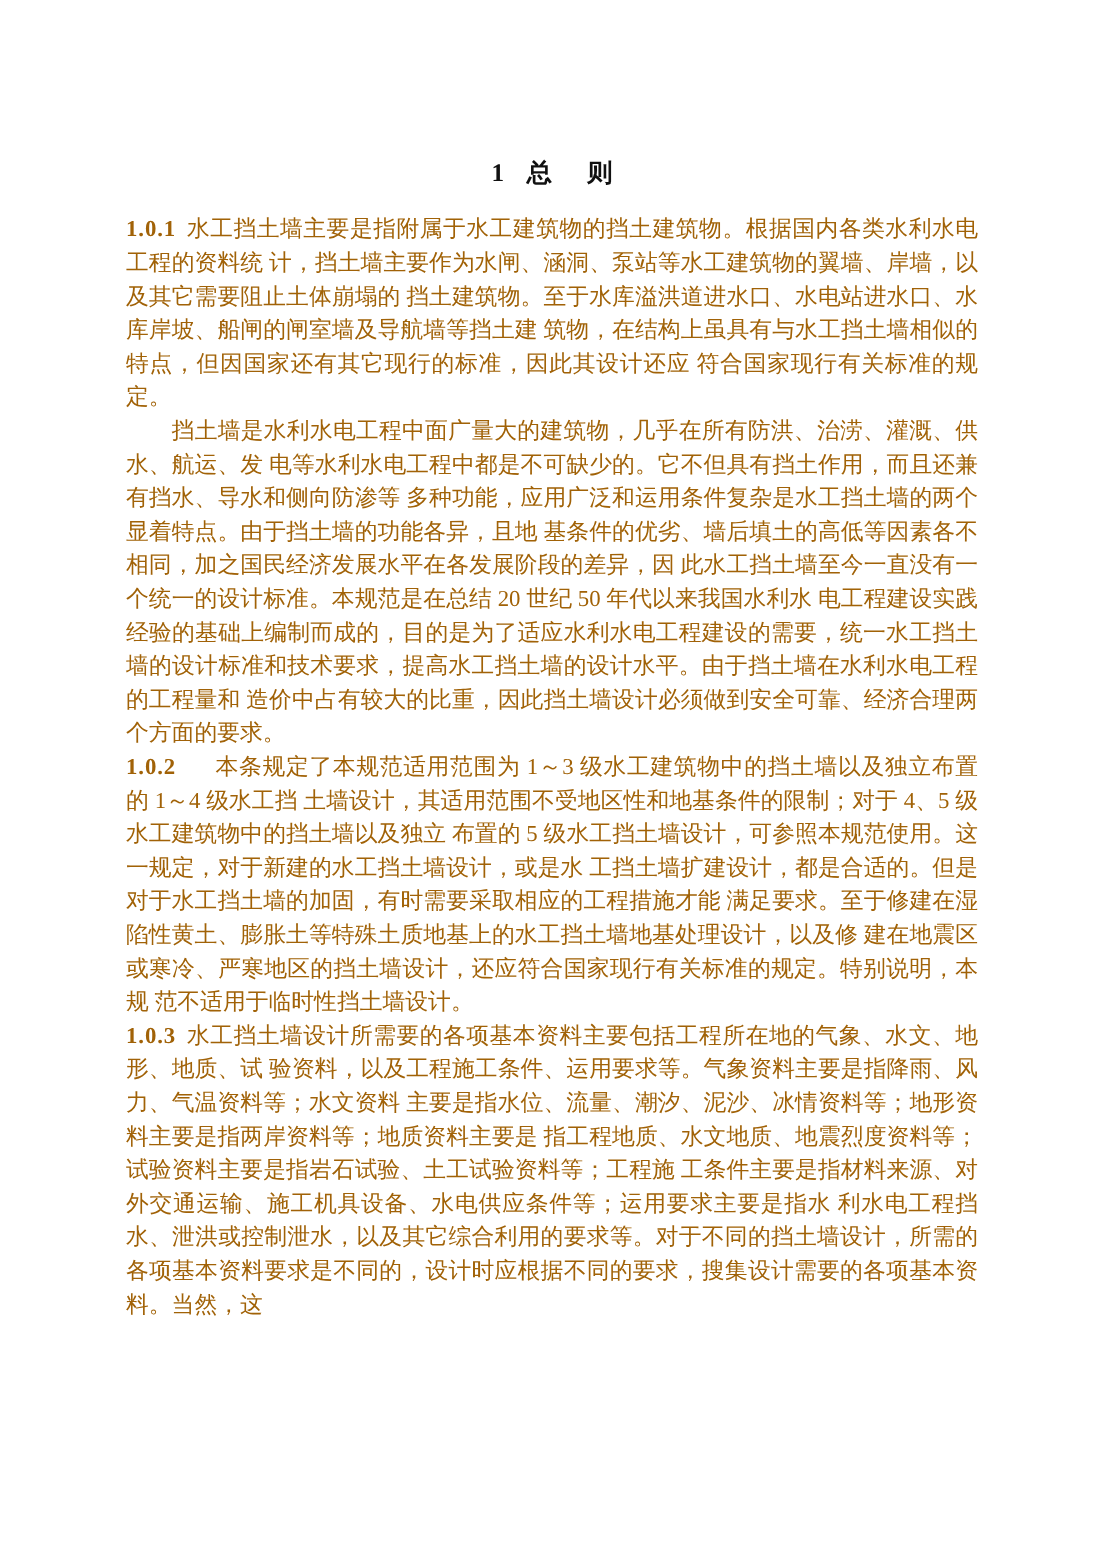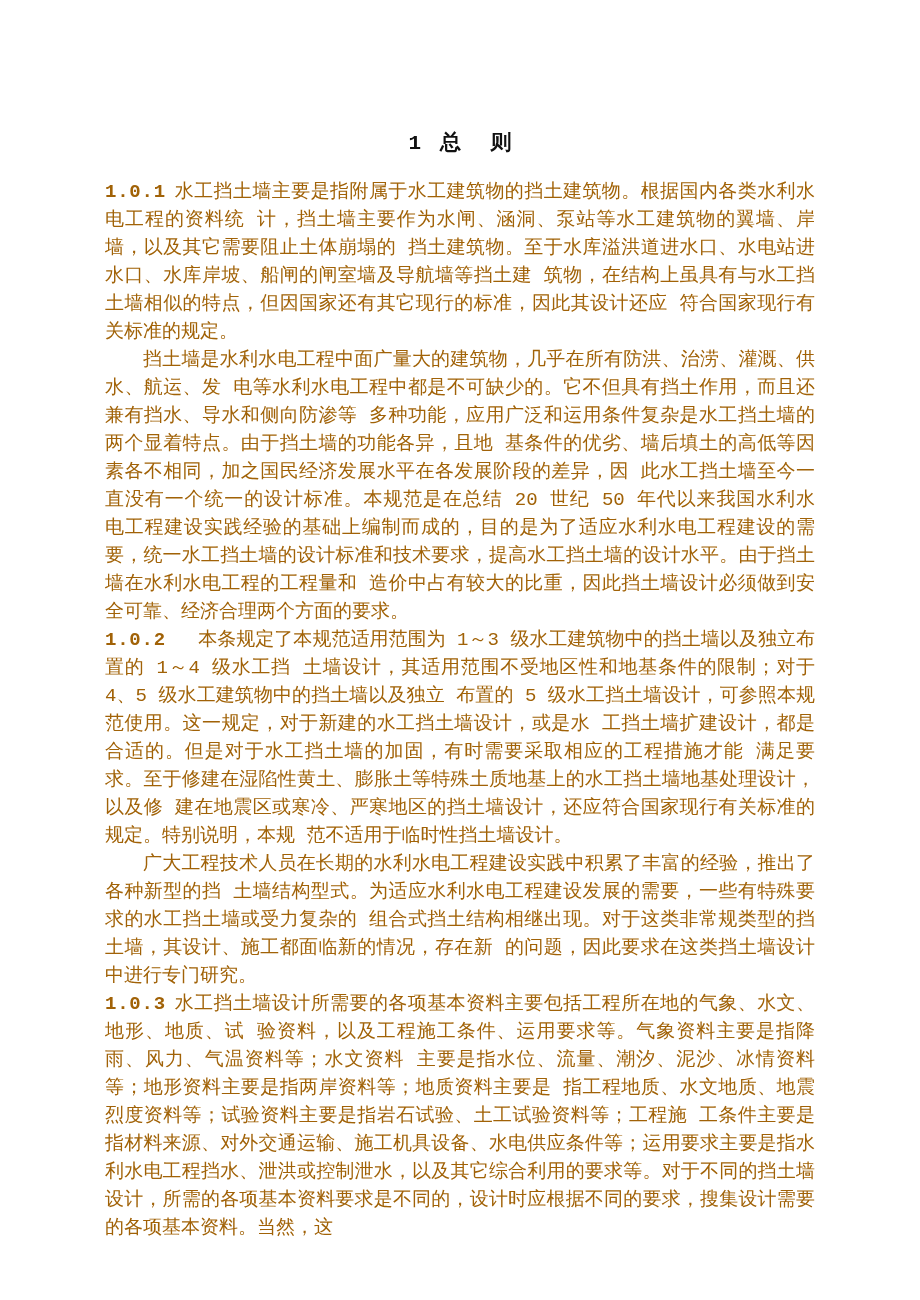--- a/index.html
+++ b/index.html
@@ -6,21 +6,21 @@
     margin: 0;
     padding: 0;
     background: #ffffff;
   }
   .page {
     position: relative;
     width: 920px;
     height: 1237px;
     background: #ffffff;
     color: #161616;
-    font-family: Liberation Mono, monospace;
+    font-family: Liberation Serif, serif;
     overflow: hidden;
     box-sizing: border-box;
     padding-top: 131px;
   }
   .title {
     width: 710px;
     margin: 0 0 21px 105px;
     text-align: center;
     font-size: 21px;
     font-weight: bold;
@@ -60,19 +60,18 @@
   <h1 class="title"><span>1</span><span class="gap-sm">总</span><span class="gap-lg">则</span></h1>
 
   <div class="body-text">
 
     <p class="para"><span class="clause-label">1.0.1</span><span>水工挡土墙主要是指附属于水工建筑物的挡土建筑物。根据国内各类水利水电工程的资料统 计，挡土墙主要作为水闸、涵洞、泵站等水工建筑物的翼墙、岸墙，以及其它需要阻止土体崩塌的 挡土建筑物。至于水库溢洪道进水口、水电站进水口、水库岸坡、船闸的闸室墙及导航墙等挡土建 筑物，在结构上虽具有与水工挡土墙相似的特点，但因国家还有其它现行的标准，因此其设计还应 符合国家现行有关标准的规定。</span></p>
 
     <p class="para indent"><span>挡土墙是水利水电工程中面广量大的建筑物，几乎在所有防洪、治涝、灌溉、供水、航运、发 电等水利水电工程中都是不可缺少的。它不但具有挡土作用，而且还兼有挡水、导水和侧向防渗等 多种功能，应用广泛和运用条件复杂是水工挡土墙的两个显着特点。由于挡土墙的功能各异，且地 基条件的优劣、墙后填土的高低等因素各不相同，加之国民经济发展水平在各发展阶段的差异，因 此水工挡土墙至今一直没有一个统一的设计标准。本规范是在总结 20 世纪 50 年代以来我国水利水 电工程建设实践经验的基础上编制而成的，目的是为了适应水利水电工程建设的需要，统一水工挡土墙的设计标准和技术要求，提高水工挡土墙的设计水平。由于挡土墙在水利水电工程的工程量和 造价中占有较大的比重，因此挡土墙设计必须做到安全可靠、经济合理两个方面的要求。</span></p>
 
     <p class="para"><span class="clause-label wide-gap">1.0.2</span><span>本条规定了本规范适用范围为 1～3 级水工建筑物中的挡土墙以及独立布置的 1～4 级水工挡 土墙设计，其适用范围不受地区性和地基条件的限制；对于 4、5 级水工建筑物中的挡土墙以及独立 布置的 5 级水工挡土墙设计，可参照本规范使用。这一规定，对于新建的水工挡土墙设计，或是水 工挡土墙扩建设计，都是合适的。但是对于水工挡土墙的加固，有时需要采取相应的工程措施才能 满足要求。至于修建在湿陷性黄土、膨胀土等特殊土质地基上的水工挡土墙地基处理设计，以及修 建在地震区或寒冷、严寒地区的挡土墙设计，还应符合国家现行有关标准的规定。特别说明，本规 范不适用于临时性挡土墙设计。</span></p>
 
-    <p class="para indent"><span>广大工程技术人员在长期的水利水电工程建设实践中积累了丰富的经验，推出了各种新型的挡 土墙结构型式。为适应水利水电工程建设发展的需要，一些有特殊要求的水工挡土墙或受力复杂的 组合式挡土结构相继出现。对于这类非常规类型的挡土墙，其设计、施工都面临新的情况，存在新 的问题，因此要求在这类挡土墙设计中进行专门研究。</span></p>
 
     <p class="para"><span class="clause-label">1.0.3</span><span>水工挡土墙设计所需要的各项基本资料主要包括工程所在地的气象、水文、地形、地质、试 验资料，以及工程施工条件、运用要求等。气象资料主要是指降雨、风力、气温资料等；水文资料 主要是指水位、流量、潮汐、泥沙、冰情资料等；地形资料主要是指两岸资料等；地质资料主要是 指工程地质、水文地质、地震烈度资料等；试验资料主要是指岩石试验、土工试验资料等；工程施 工条件主要是指材料来源、对外交通运输、施工机具设备、水电供应条件等；运用要求主要是指水 利水电工程挡水、泄洪或控制泄水，以及其它综合利用的要求等。对于不同的挡土墙设计，所需的各项基本资料要求是不同的，设计时应根据不同的要求，搜集设计需要的各项基本资料。当然，这</span></p>
 
   </div>
 
 </div>
 
 </body></html>

